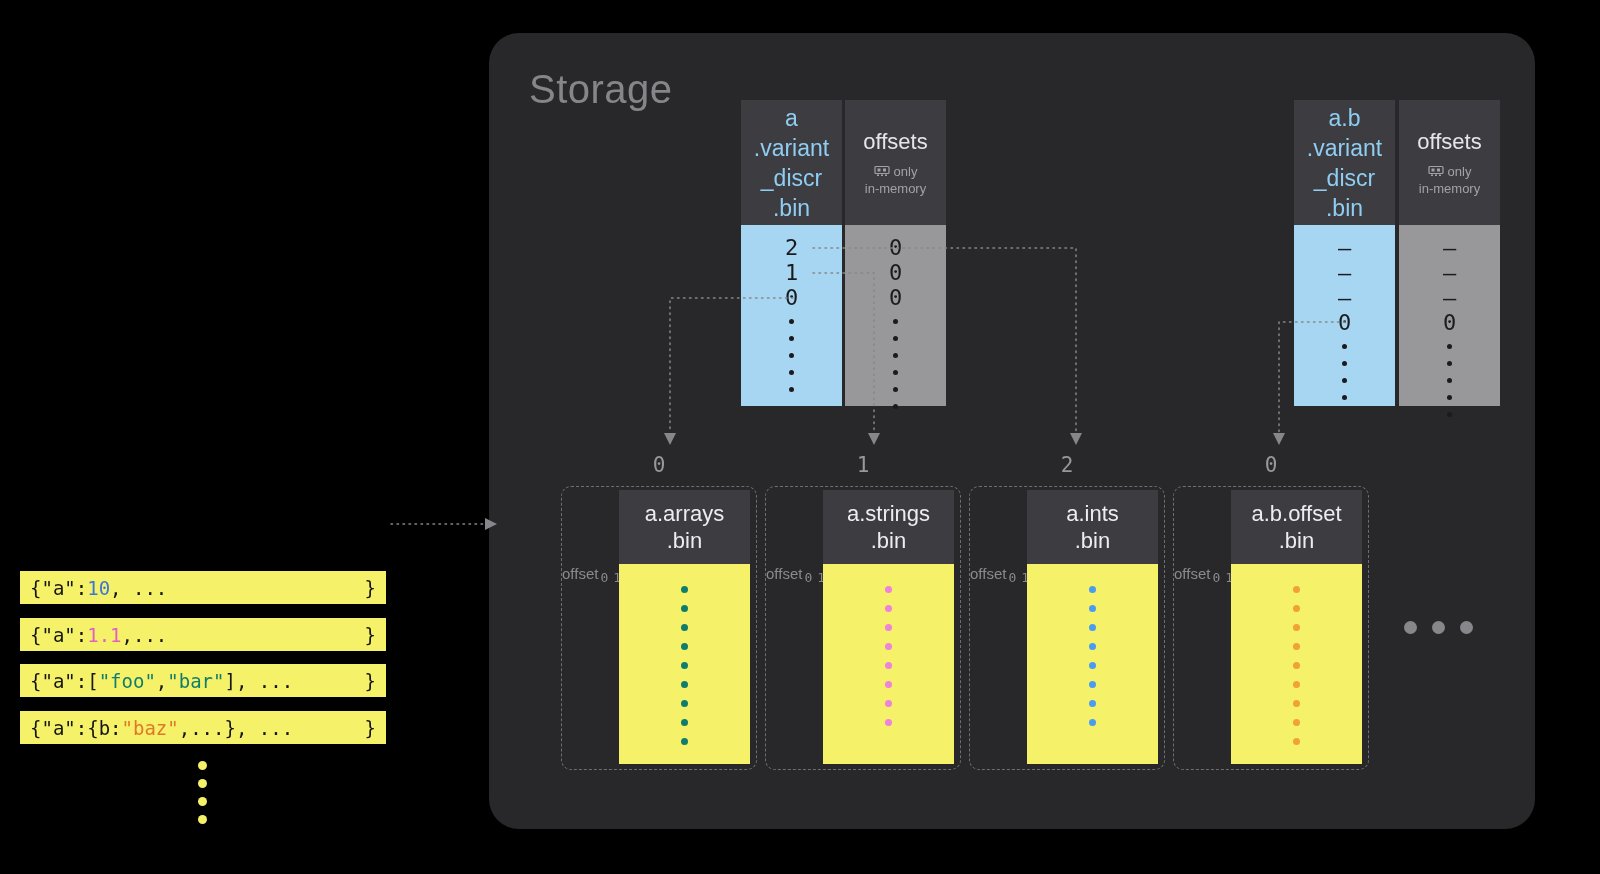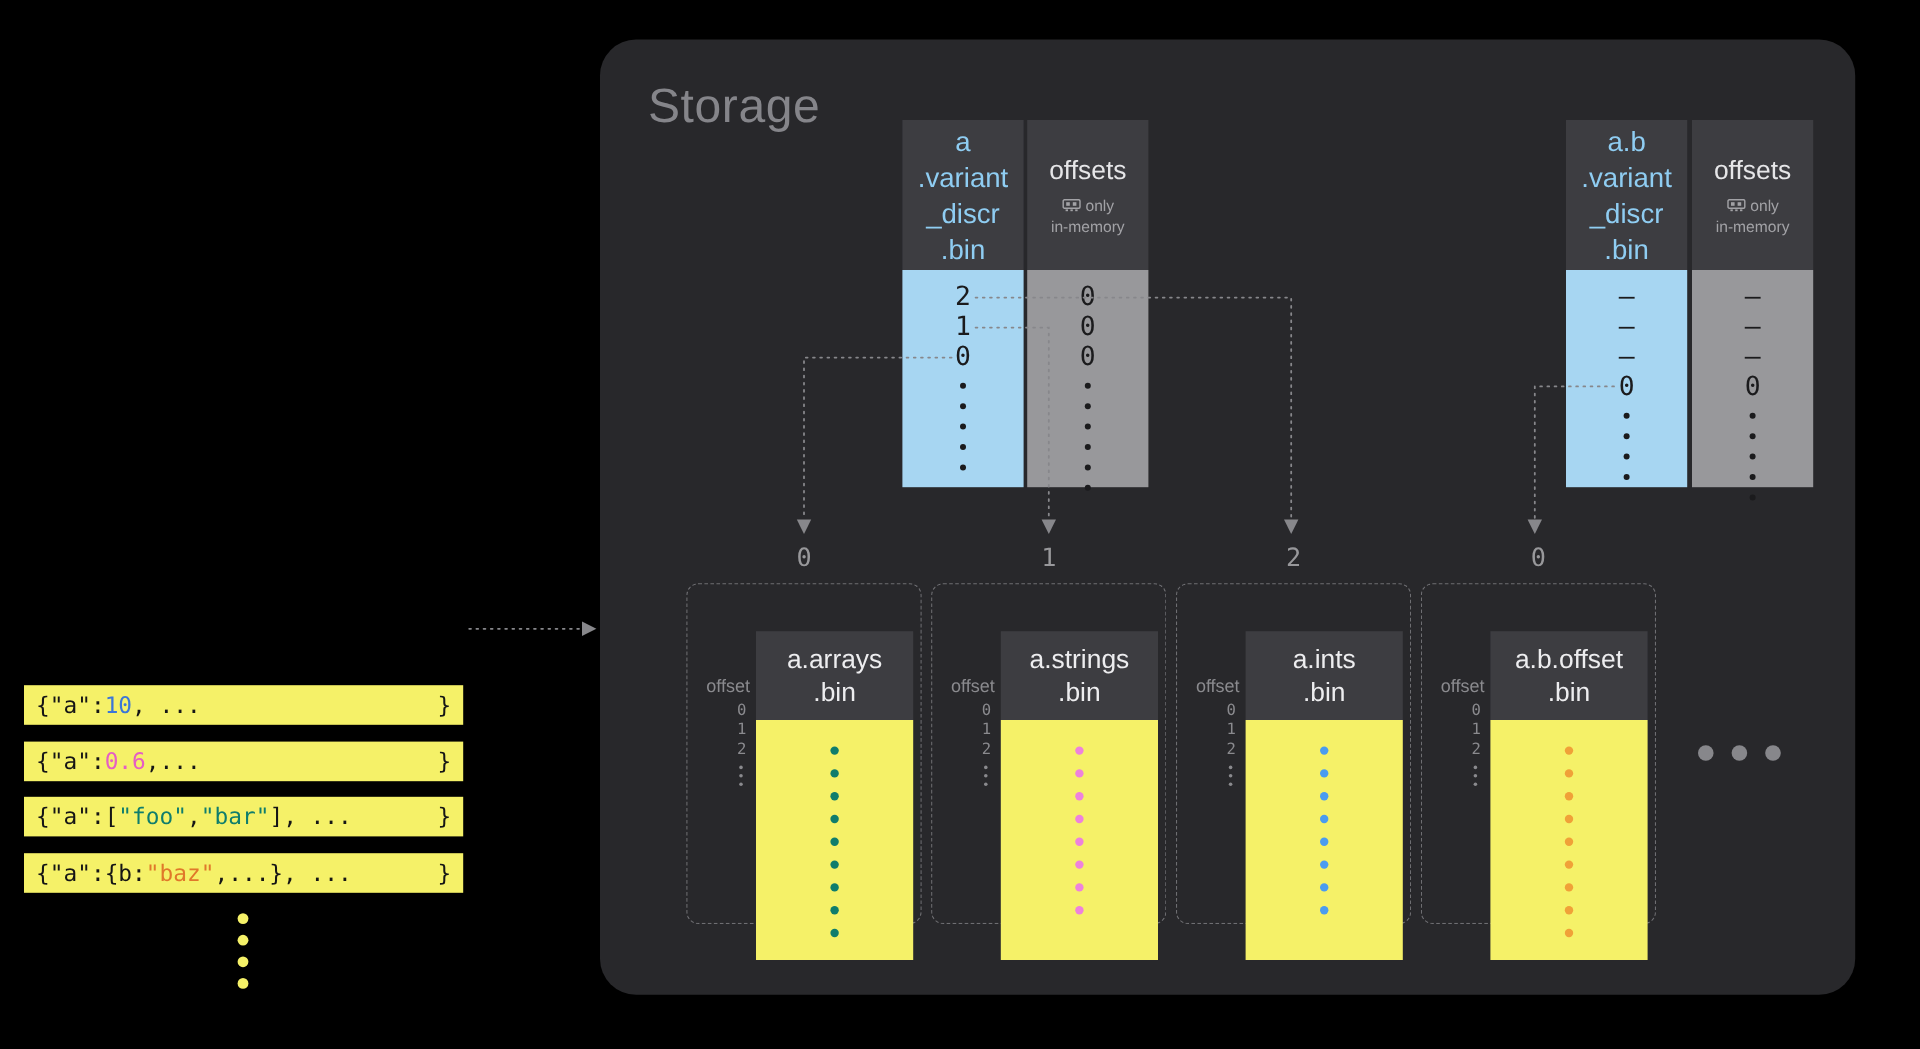--- a/index.html
+++ b/index.html
@@ -3,42 +3,42 @@
 <meta charset="utf-8">
 <style>
   * { margin:0; padding:0; box-sizing:border-box; }
   html,body { background:#000; }
   body { font-family:"Liberation Sans", sans-serif; }
   .page { position:relative; width:1600px; height:874px; background:#000; overflow:hidden; }
 
   .overlay { position:absolute; left:0; top:0; width:1600px; height:874px; z-index:20; pointer-events:none; }
 
   
-  .panel { position:absolute; left:500px; top:33px; width:1046px; height:796px; background:#28282b; border-radius:30px; }
+  .panel { position:absolute; left:489px; top:33px; width:1046px; height:796px; background:#28282b; border-radius:30px; }
   .storage-title { position:absolute; left:40px; top:34px; font-size:40px; color:#85858a; letter-spacing:.5px; }
 
   .col { position:absolute; width:101px; }
   .col-header { height:125px; background:#3d3d41; display:flex; flex-direction:column; align-items:center; justify-content:center; text-align:center; }
   .discr-header div { color:#8fcdf2; font-size:23px; line-height:30px; }
   .offsets-title { color:#e6e6e8; font-size:22px; margin-bottom:8px; }
   .note-row { display:flex; align-items:center; gap:4px; color:#a2a2a6; font-size:13px; line-height:17px; }
   .note2 { color:#a2a2a6; font-size:13px; line-height:17px; }
   .col-body { height:181px; padding-top:10px; display:flex; flex-direction:column; align-items:center; }
   .body-blue { background:#a7d6f2; }
   .body-gray { background:#98989b; }
   .val { height:25px; line-height:25px; font-family:"DejaVu Sans Mono", monospace; font-size:22px; color:#1b1b1d; }
 
   .idx-label { position:absolute; top:420px; width:196px; text-align:center; font-family:"DejaVu Sans Mono", monospace; font-size:21px; color:#98989b; }
 
   .shred-box { position:absolute; top:453px; width:196px; height:284px; border:1px dashed #6e6e72; border-radius:10px; }
-  .ycol { position:absolute; left:57px; top:3px; width:131px;margin-top:36px; }
+  .ycol { position:absolute; left:57px; top:3px; width:131px; }
   .ycol-header { height:74px; background:#3d3d41; display:flex; flex-direction:column; align-items:center; justify-content:center; text-align:center; }
   .ycol-header div { color:#ededef; font-size:22px; line-height:27px; }
   .ycol-body { height:200px; background:#f5f168; display:flex; justify-content:center; }
-  .offset-col { position:absolute; left:0; top:77px; width:54px; display:flex; flex-direction:column; align-items:flex-end; color:#8a8a8e;text-align:right; }
+  .offset-col { position:absolute; left:0; top:77px; width:54px; display:flex; flex-direction:row; align-items:flex-end; color:#8a8a8e;text-align:right; }
   .offset-label { font-size:15px; padding-right:2px; margin-bottom:4px; }
   .offset-num { font-family:"DejaVu Sans Mono", monospace; font-size:13px; line-height:16px; padding-right:5px; }
 
   
   .json-title { position:absolute; left:40px; top:505px; font-size:34px; color:#b6b6ba; }
   .doc-row { position:absolute; left:20px; width:366px; height:33px; background:#f5f168; display:flex; align-items:center; padding:0 10px; font-family:"DejaVu Sans Mono", monospace; font-size:19px; color:#151515; white-space:pre; }
   .close { margin-left:auto; }
 
   
   .dot { border-radius:50%; display:block; flex:none; background:#1b1b1d; }
@@ -58,21 +58,21 @@
 
 <div class="page">
 
 
   <div class="doc-row" style="top:571px">
     <span>{"a":</span><span style="color: rgb(59, 118, 216);">10</span><span>, ...</span>
     <span class="close">}</span>
   </div>
 
   <div class="doc-row" style="top:618px">
-    <span>{"a":</span><span style="color: rgb(229, 94, 196);">0.6</span><span>,...</span>
+    <span>{"a":</span><span style="color: rgb(229, 94, 196);">1.1</span><span>,...</span>
     <span class="close">}</span>
   </div>
 
   <div class="doc-row" style="top:664px">
     <span>{"a":[</span><span style="color: rgb(15, 125, 108);">"foo"</span><span>,</span><span style="color: rgb(15, 125, 108);">"bar"</span><span>], ...</span>
     <span class="close">}</span>
   </div>
 
   <div class="doc-row" style="top:711px">
     <span>{"a":{b:</span><span style="color: rgb(224, 120, 42);">"baz"</span><span>,...}, ...</span>

